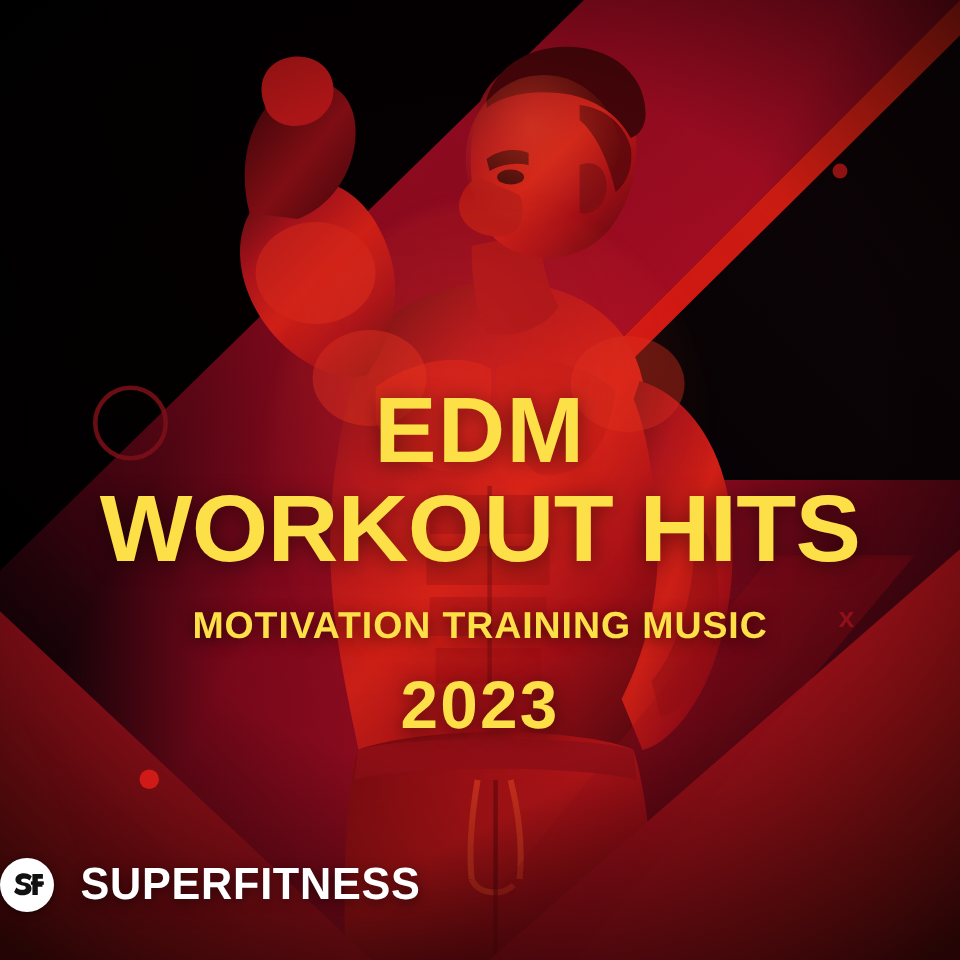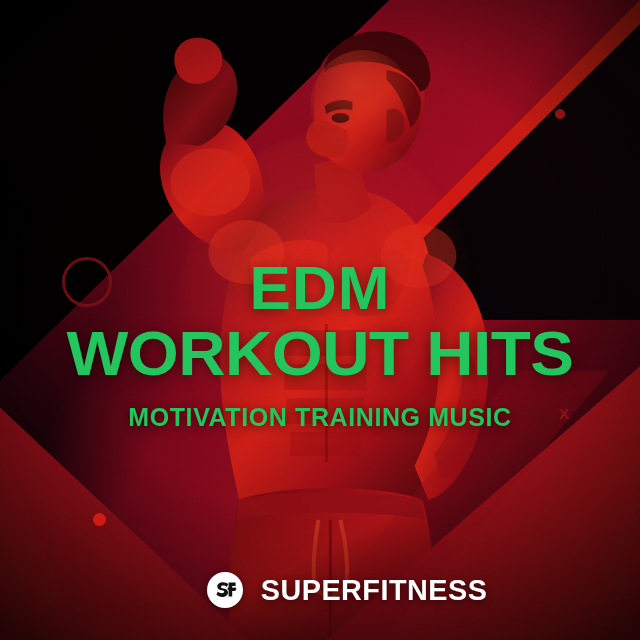--- a/index.html
+++ b/index.html
@@ -144,21 +144,21 @@
     letter-spacing: 0;
   }
 
   
   .text-block {
     position: absolute;
     left: 0;
     right: 0;
     top: 258px;
     text-align: center;
-    color: #22c55e;
+    color: #fde047;
   }
   .t-edm {
     font-size: 62px;
     font-weight: 700;
     letter-spacing: 1px;
     line-height: 0.98;
     text-shadow: 0 2px 14px rgba(0,0,0,0.5);
   }
   .t-main {
     font-size: 63px;
@@ -180,28 +180,26 @@
     font-size: 45px;
     font-weight: 700;
     letter-spacing: 1.5px;
     margin-top: 12px;
     text-shadow: 0 2px 12px rgba(0,0,0,0.55);
   }
 
   
   .logo {
     position: absolute;
-    left: 12px;
+    left: 0;
     right: 0;
     bottom: 32px;
     display: flex;
     align-items: center;
-    justify-content: center;
     gap: 13px;
-    padding-left: 48px;
   }
   .logo-badge {
     width: 36px;
     height: 36px;
     border-radius: 50%;
     background: #fff;
     display: flex;
     align-items: center;
     justify-content: center;
     flex: 0 0 auto;
@@ -344,20 +342,21 @@
 
   <div class="ring" style="left:62px; top:257px; width:44px; height:44px;"></div>
   <div class="dot" style="left:555px; top:109px; width:10px; height:10px; background:#8f1212;"></div>
   <div class="dot" style="left:93px; top:513px; width:13px; height:13px; background:#cf1a18;"></div>
   <div class="xmark" style="left:559px; top:403px;">x</div>
 
   <div class="text-block">
     <div class="t-edm">EDM</div>
     <div class="t-main">WORKOUT HITS</div>
     <div class="t-sub">MOTIVATION TRAINING MUSIC</div>
+    <div class="t-year">2023</div>
   </div>
 
   <div class="logo">
     <div class="logo-badge">
       <svg width="30" height="30" viewBox="0 0 30 30" xmlns="http://www.w3.org/2000/svg">
 
         <path d="M13.0 7.2 C9.6 7.2 7.3 8.9 7.3 11.4 C7.3 13.6 8.9 14.8 11.9 15.3
                  C13.6 15.6 14.2 16.0 14.2 16.8 C14.2 17.7 13.3 18.2 11.9 18.2
                  C10.2 18.2 8.9 17.6 7.9 16.6 L6.4 19.6 C7.8 21.1 9.8 21.9 12.1 21.9
                  C15.6 21.9 18.0 20.1 18.0 17.4 C18.0 15.1 16.5 13.9 13.4 13.4

